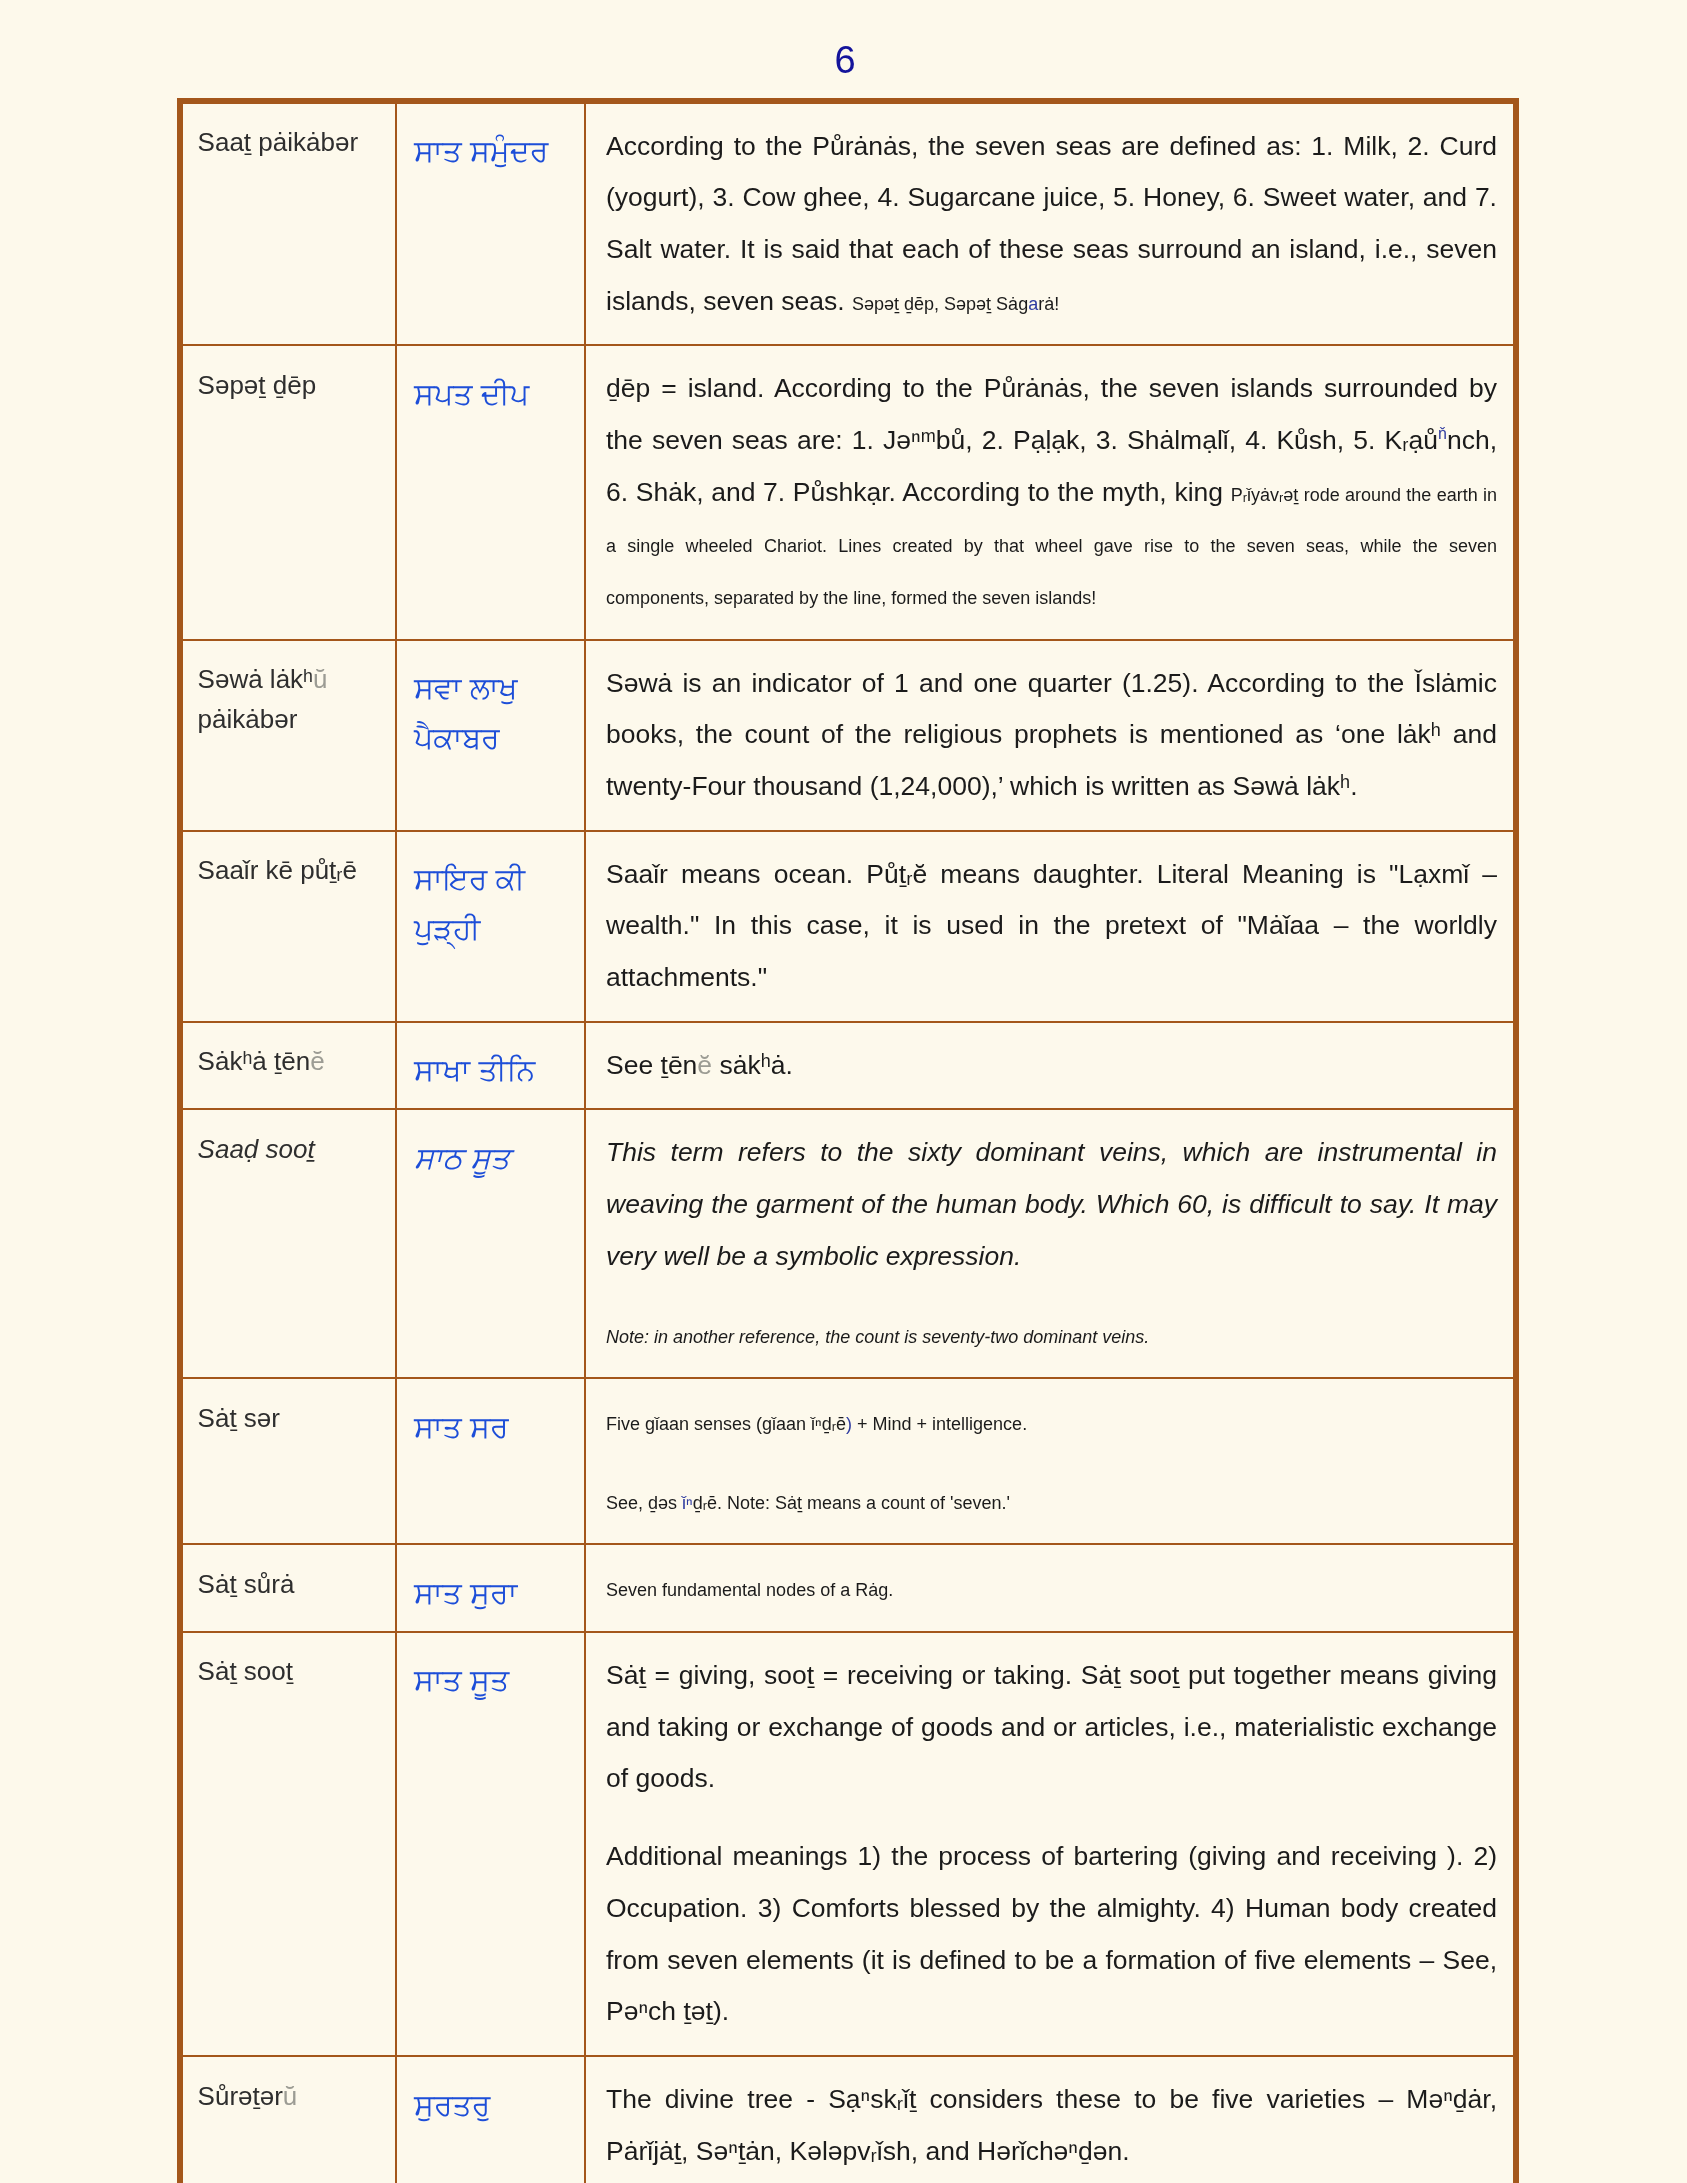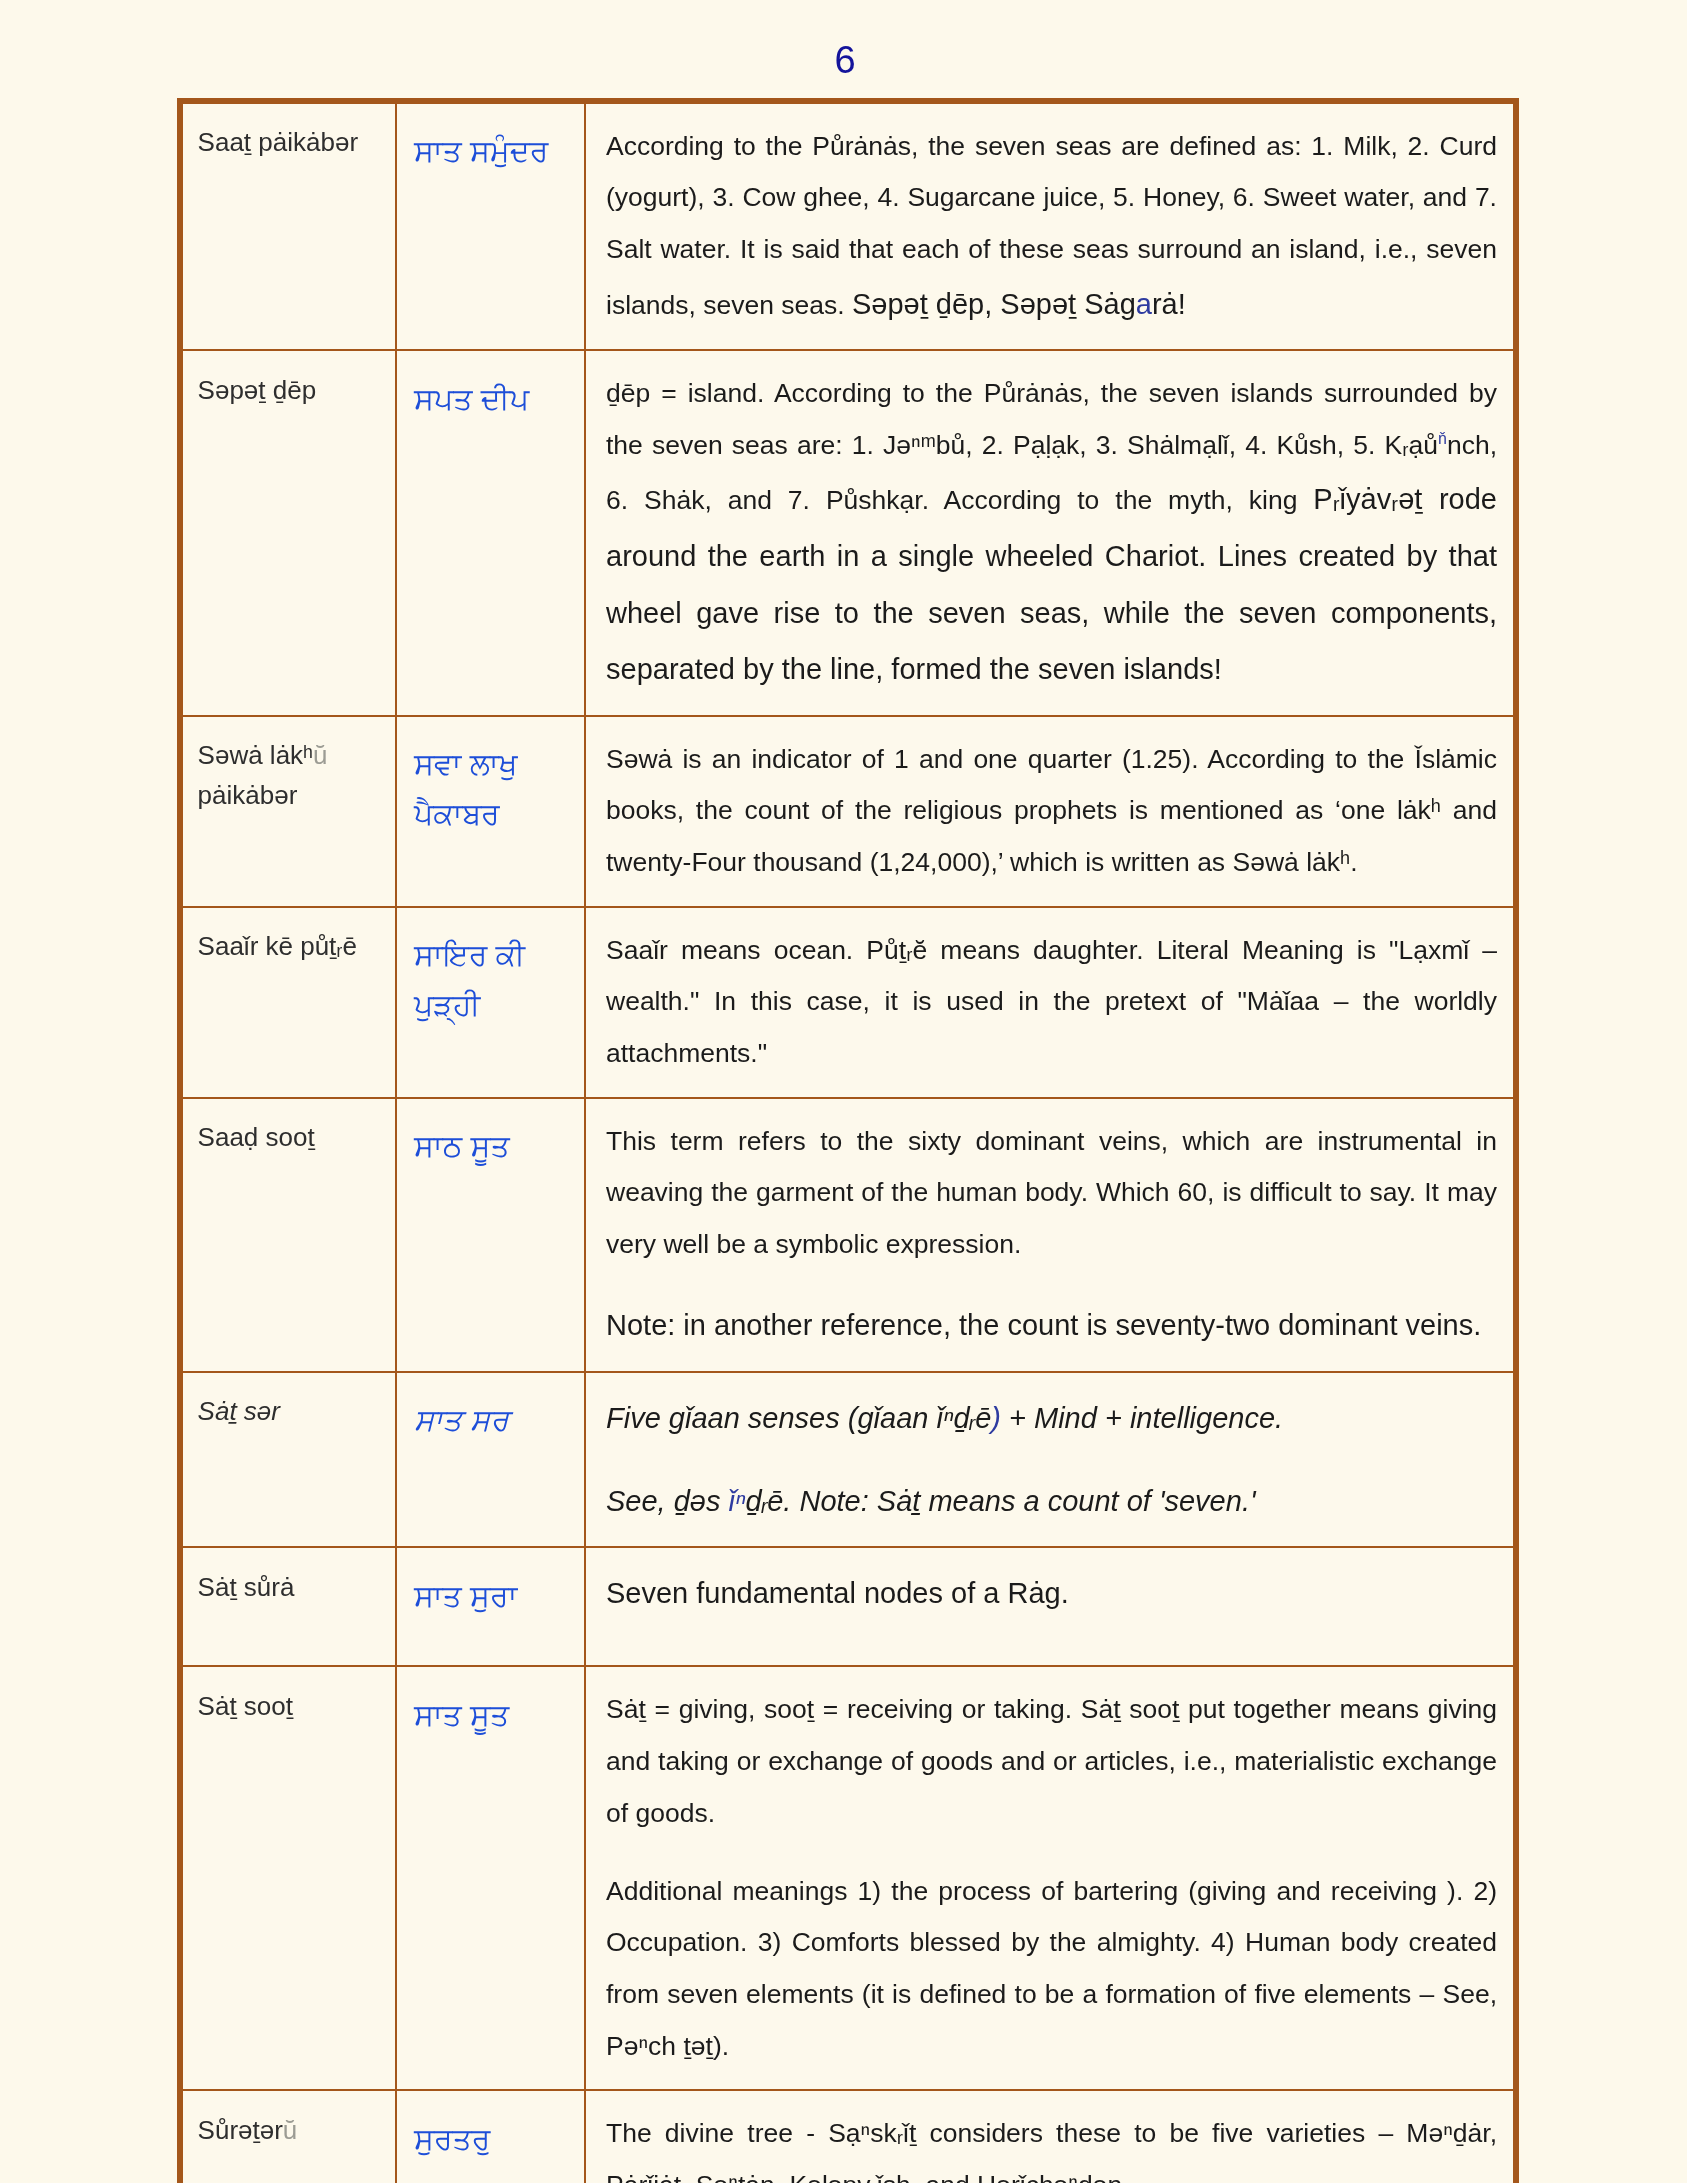--- a/index.html
+++ b/index.html
@@ -29,21 +29,21 @@
   table.glossary td{
     border:2px solid #a4571b;
     vertical-align:top;
     overflow:hidden;
   }
   td.term-cell{padding:18.5px 8px 13.2px 14.6px;font-size:26px;line-height:1.55;color:#2e2e2e;font-weight:300;}
   td.gurmukhi-cell{padding:22.5px 6.6px 13.2px 17px;font-size:30px;line-height:1.65;color:#1d4ed8;}
   td.def-cell{padding:17px 16px 17px 20px;font-size:26.5px;line-height:1.95;text-align:justify;font-weight:300;}
   td.def-cell p{margin:0 0 26.5px 0;}
   td.def-cell p:last-child{margin-bottom:0;}
-  .sm{font-size:29px;}
+  .sm{font-size:18px;}
   .blue{color:#2e3ba0;}
   .gray{color:#9c9c94;}
   .sup{vertical-align:super;font-size:0.6em;line-height:0;}
   
   table.glossary tr:nth-child(1){height:177px;}
   table.glossary tr:nth-child(2){height:263px;}
   table.glossary tr:nth-child(3){height:184px;}
   table.glossary tr:nth-child(4){height:147px;}
   table.glossary tr:nth-child(5){height:73px;}
   table.glossary tr:nth-child(6){height:169px;font-style:italic;}
@@ -87,20 +87,27 @@
           </td>
         </tr>
         <tr>
           <td class="term-cell"><span>Saaǐr kē půṯᵣē</span></td>
           <td class="gurmukhi-cell"><span>ਸਾਇਰ ਕੀ ਪੁੜ੍ਹੀ</span></td>
           <td class="def-cell">
             <p><span>Saaǐr means ocean. Půṯᵣĕ means daughter. Literal Meaning is "Lạxmǐ – wealth." In this case, it is used in the pretext of "Mȧǐaa – the worldly attachments."</span></p>
           </td>
         </tr>
         <tr>
+          <td class="term-cell"><span>Sȧkʰȧ ṯēn</span><span class="gray">ĕ</span></td>
+          <td class="gurmukhi-cell"><span>ਸਾਖਾ ਤੀਨਿ</span></td>
+          <td class="def-cell">
+            <p><span>See ṯēn</span><span class="gray">ĕ</span><span> sȧkʰȧ.</span></p>
+          </td>
+        </tr>
+        <tr>
           <td class="term-cell"><span>Saaḍ sooṯ</span></td>
           <td class="gurmukhi-cell"><span>ਸਾਠ ਸੂਤ</span></td>
           <td class="def-cell">
             <p><span>This term refers to the sixty dominant veins, which are instrumental in weaving the garment of the human body. Which 60, is difficult to say. It may very well be a symbolic expression.</span></p>
             <p><span class="sm">Note: in another reference, the count is seventy-two dominant veins.</span></p>
           </td>
         </tr>
         <tr>
           <td class="term-cell"><span>Sȧṯ sər</span></td>
           <td class="gurmukhi-cell"><span>ਸਾਤ ਸਰ</span></td>

